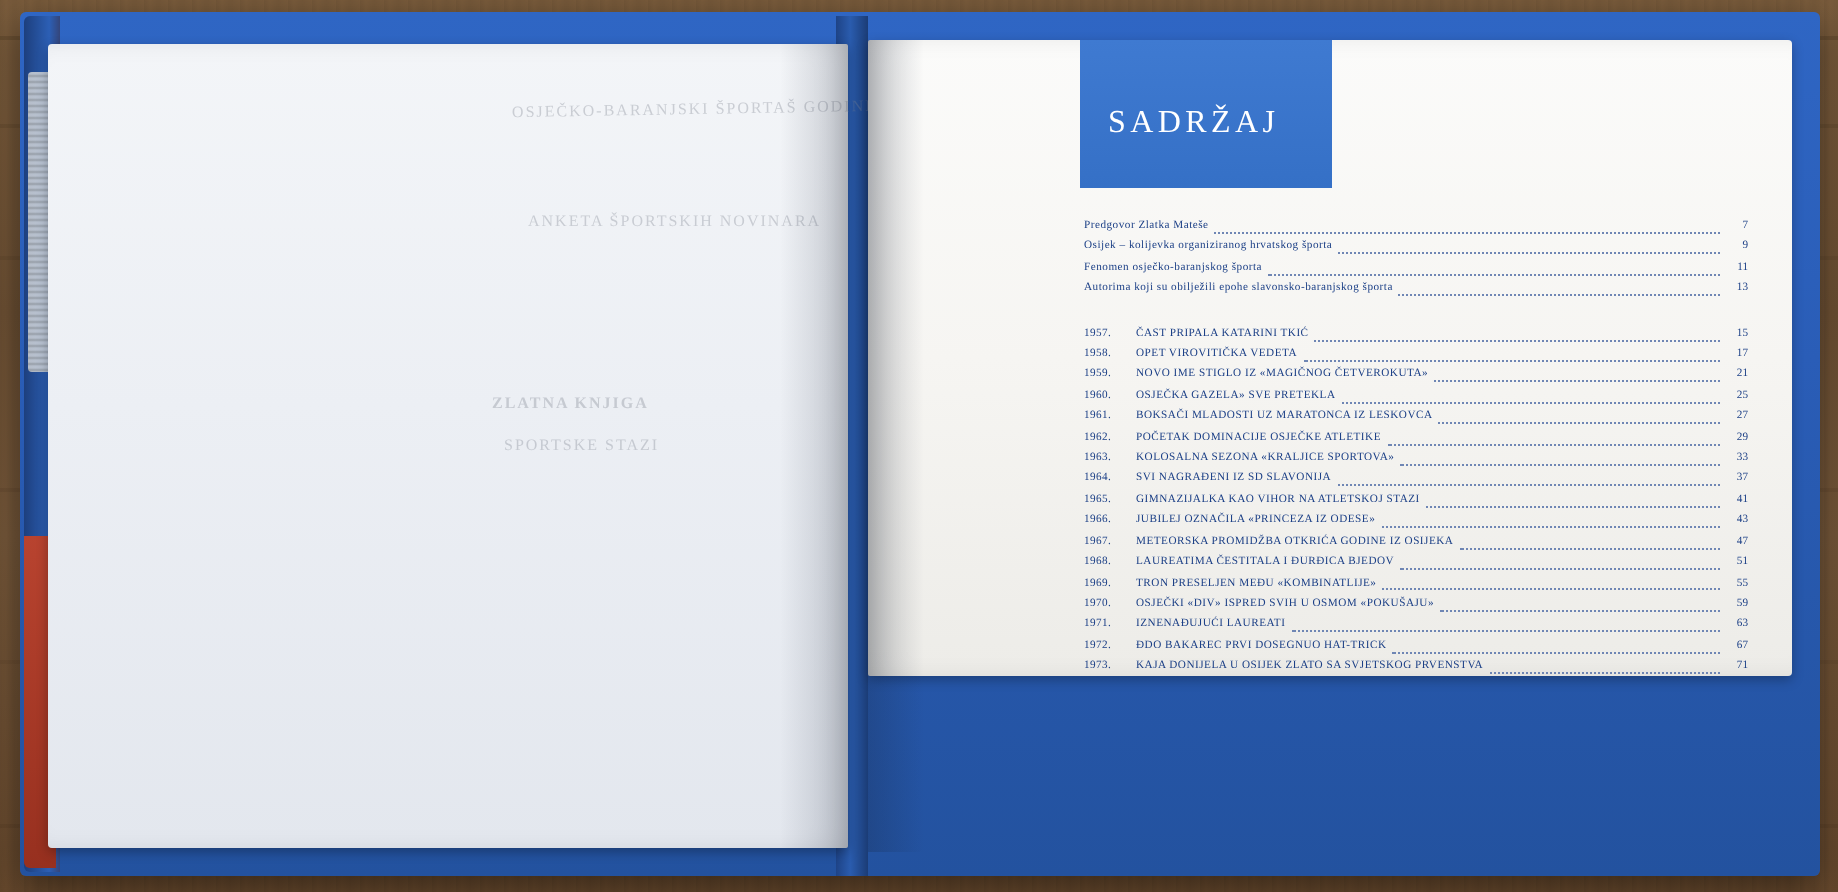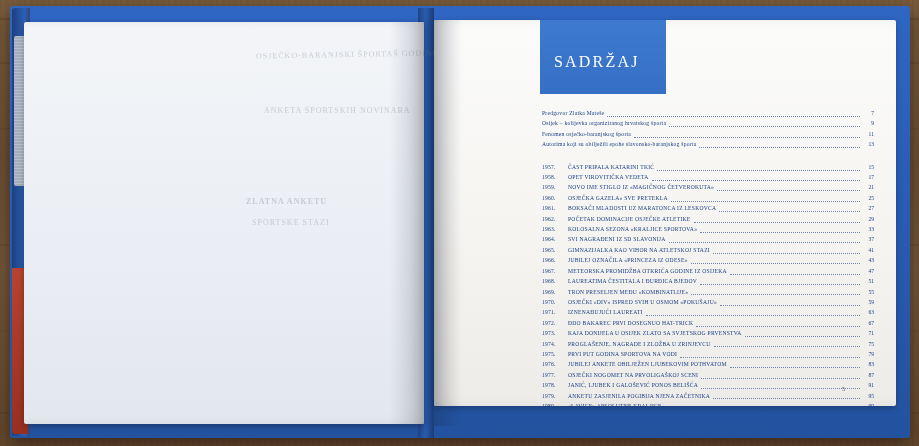--- a/index.html
+++ b/index.html
@@ -90,21 +90,21 @@
   .ghost-b { left: 240px; top: 84px; font-size: 7.5px; }
   .ghost-c { left: 222px; top: 175px; font-size: 9px; font-weight: bold; letter-spacing: 2px; }
   .ghost-d { left: 228px; top: 196px; font-size: 7px; letter-spacing: 2px; }
 
   
   .page-right {
     position: absolute;
     left: 434px;
     top: 20px;
     width: 462px;
-    height: 386px;
+    height: 318px;
     background: linear-gradient(180deg, #fbfbfa 0%, #f6f5f2 50%, #edece8 100%);
     box-shadow: inset 10px 0 18px -10px rgba(0,0,0,0.28), 0 2px 6px rgba(0,0,0,0.28);
     border-radius: 1px 2px 2px 1px;
     overflow: hidden;
   }
   .header-band {
     position: absolute;
     left: 106px;
     top: 0;
     width: 126px;
@@ -210,21 +210,21 @@
 
   <div class="cover"></div>
   <div class="cover-edge-left"></div>
   <div class="cover-red"></div>
   <div class="pages-edge"></div>
   <div class="spine"></div>
 
   <div class="page-left">
     <div class="ghost ghost-a">OSJEČKO-BARANJSKI ŠPORTAŠ GODINE</div>
     <div class="ghost ghost-b">ANKETA ŠPORTSKIH NOVINARA</div>
-    <div class="ghost ghost-c">ZLATNA ANKETU</div>
+    <div class="ghost ghost-c">ZLATNA KNJIGA</div>
     <div class="ghost ghost-d">SPORTSKE STAZI</div>
   </div>
 
   <div class="page-right">
     <div class="header-band"></div>
     <div class="page-title">SADRŽAJ</div>
 
     <div class="toc">
       <div class="toc-group-intro">
         <div class="row intro">

